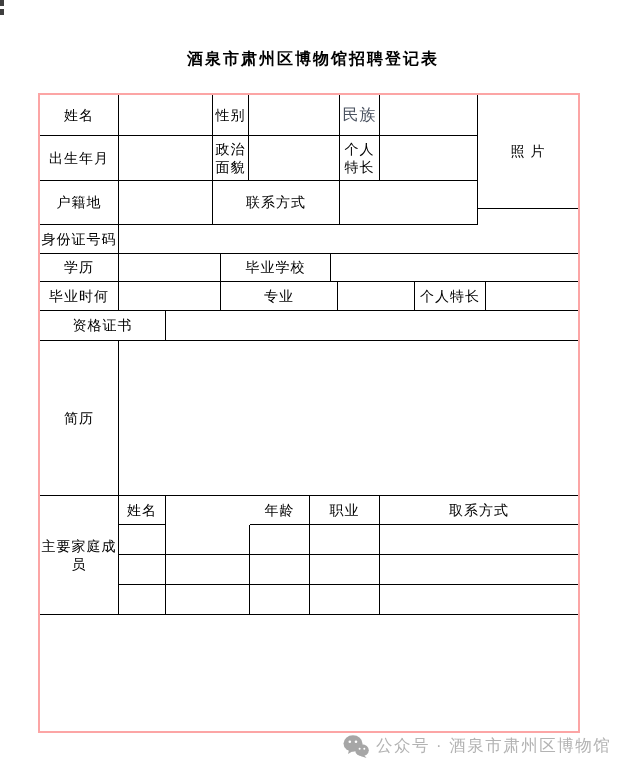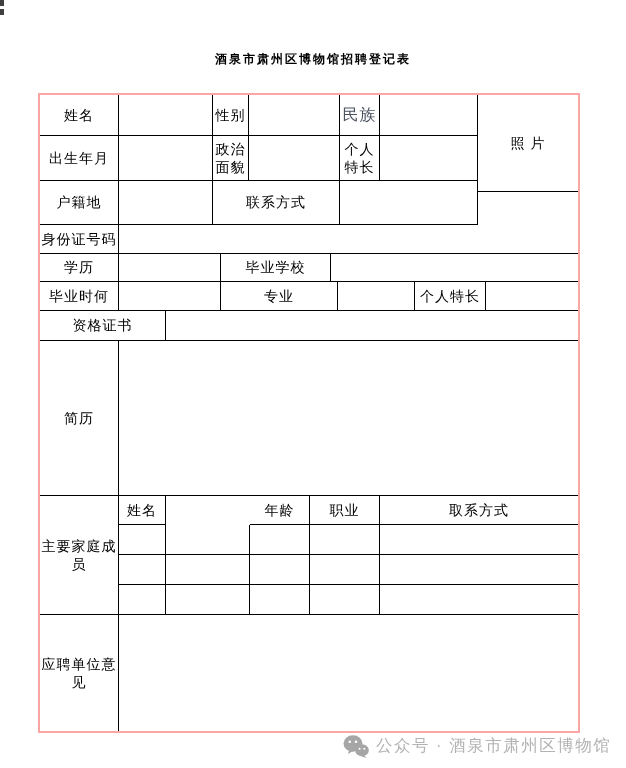--- a/index.html
+++ b/index.html
@@ -3,21 +3,21 @@
 <meta charset="utf-8">
 <style>
   html,body { margin:0; padding:0; }
   body {
     width:626px; height:768px; position:relative; background:#ffffff;
     font-family:"Liberation Sans", sans-serif; color:#000;
     overflow:hidden;
   }
   .page-title {
     position:absolute; left:42px; top:44px; width:542px; height:30px;
-    line-height:30px; text-align:center; font-size:12px; font-weight:bold;
+    line-height:30px; text-align:center; font-size:16px; font-weight:bold;
     letter-spacing:2px; color:#000;
   }
   .form-table {
     position:absolute; left:38px; top:93px; width:542px; height:640px;
     border:2px solid #fca5a5; box-sizing:border-box;
   }
   .cell {
     position:absolute; box-sizing:border-box;
     border-right:1px solid #000; border-bottom:1px solid #000;
     display:flex; align-items:center; justify-content:center;
@@ -50,21 +50,21 @@
 <div class="page-title">酒泉市肃州区博物馆招聘登记表</div>
 
 <div class="form-table">
 
   <div class="cell" style="left:0;top:0;width:79px;height:41px;">姓名</div>
   <div class="cell" style="left:79px;top:0;width:94px;height:41px;"></div>
   <div class="cell" style="left:173px;top:0;width:36px;height:41px;">性别</div>
   <div class="cell" style="left:209px;top:0;width:91px;height:41px;"></div>
   <div class="cell ethnicity-label" style="left:300px;top:0;width:40px;height:41px;">民族</div>
   <div class="cell" style="left:340px;top:0;width:98px;height:41px;"></div>
-  <div class="cell no-r" style="left:438px;top:0;width:100px;height:97px;">照 片</div>
+  <div class="cell no-r" style="left:438px;top:0;width:100px;height:114px;">照 片</div>
 
   <div class="cell" style="left:0;top:41px;width:79px;height:45px;">出生年月</div>
   <div class="cell" style="left:79px;top:41px;width:94px;height:45px;"></div>
   <div class="cell wrap" style="left:173px;top:41px;width:36px;height:45px;">政治面貌</div>
   <div class="cell" style="left:209px;top:41px;width:91px;height:45px;"></div>
   <div class="cell wrap" style="left:300px;top:41px;width:40px;height:45px;">个人特长</div>
   <div class="cell" style="left:340px;top:41px;width:98px;height:45px;"></div>
 
   <div class="cell" style="left:0;top:86px;width:79px;height:44px;">户籍地</div>
   <div class="cell" style="left:79px;top:86px;width:94px;height:44px;"></div>
@@ -110,21 +110,20 @@
   <div class="cell" style="left:210px;top:460px;width:60px;height:30px;"></div>
   <div class="cell" style="left:270px;top:460px;width:70px;height:30px;"></div>
   <div class="cell no-r" style="left:340px;top:460px;width:198px;height:30px;"></div>
 
   <div class="cell" style="left:79px;top:490px;width:47px;height:30px;"></div>
   <div class="cell" style="left:126px;top:490px;width:84px;height:30px;"></div>
   <div class="cell" style="left:210px;top:490px;width:60px;height:30px;"></div>
   <div class="cell" style="left:270px;top:490px;width:70px;height:30px;"></div>
   <div class="cell no-r" style="left:340px;top:490px;width:198px;height:30px;"></div>
 
-  <div class="cell wrap no-b" style="left:0;top:520px;width:79px;height:116px;">应聘单位意见</div>
   <div class="cell no-r no-b" style="left:79px;top:520px;width:459px;height:116px;"></div>
 
 </div>
 
 <div class="watermark">
   <svg class="wechat-icon" viewBox="0 0 26 24" xmlns="http://www.w3.org/2000/svg">
     <ellipse cx="10" cy="9.5" rx="9.5" ry="8.2" fill="#a6a6a6"></ellipse>
     <path d="M6 16 L5 20 L10 17 Z" fill="#a6a6a6"></path>
     <circle cx="6.8" cy="7.8" r="1.3" fill="#ffffff"></circle>
     <circle cx="13" cy="7.8" r="1.3" fill="#ffffff"></circle>

